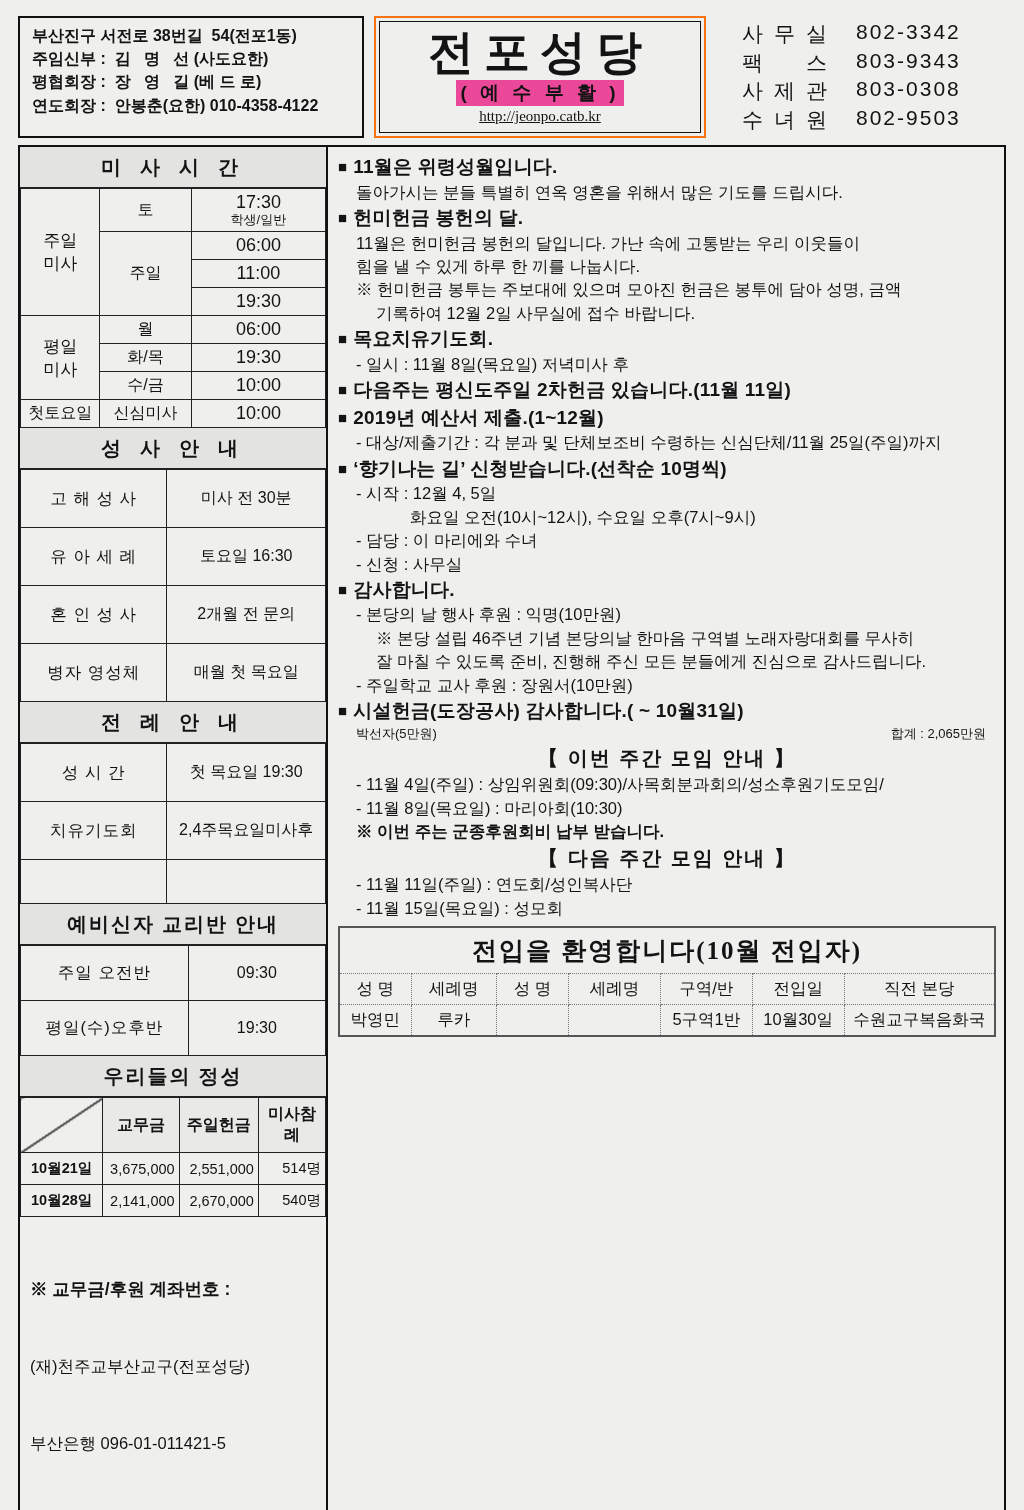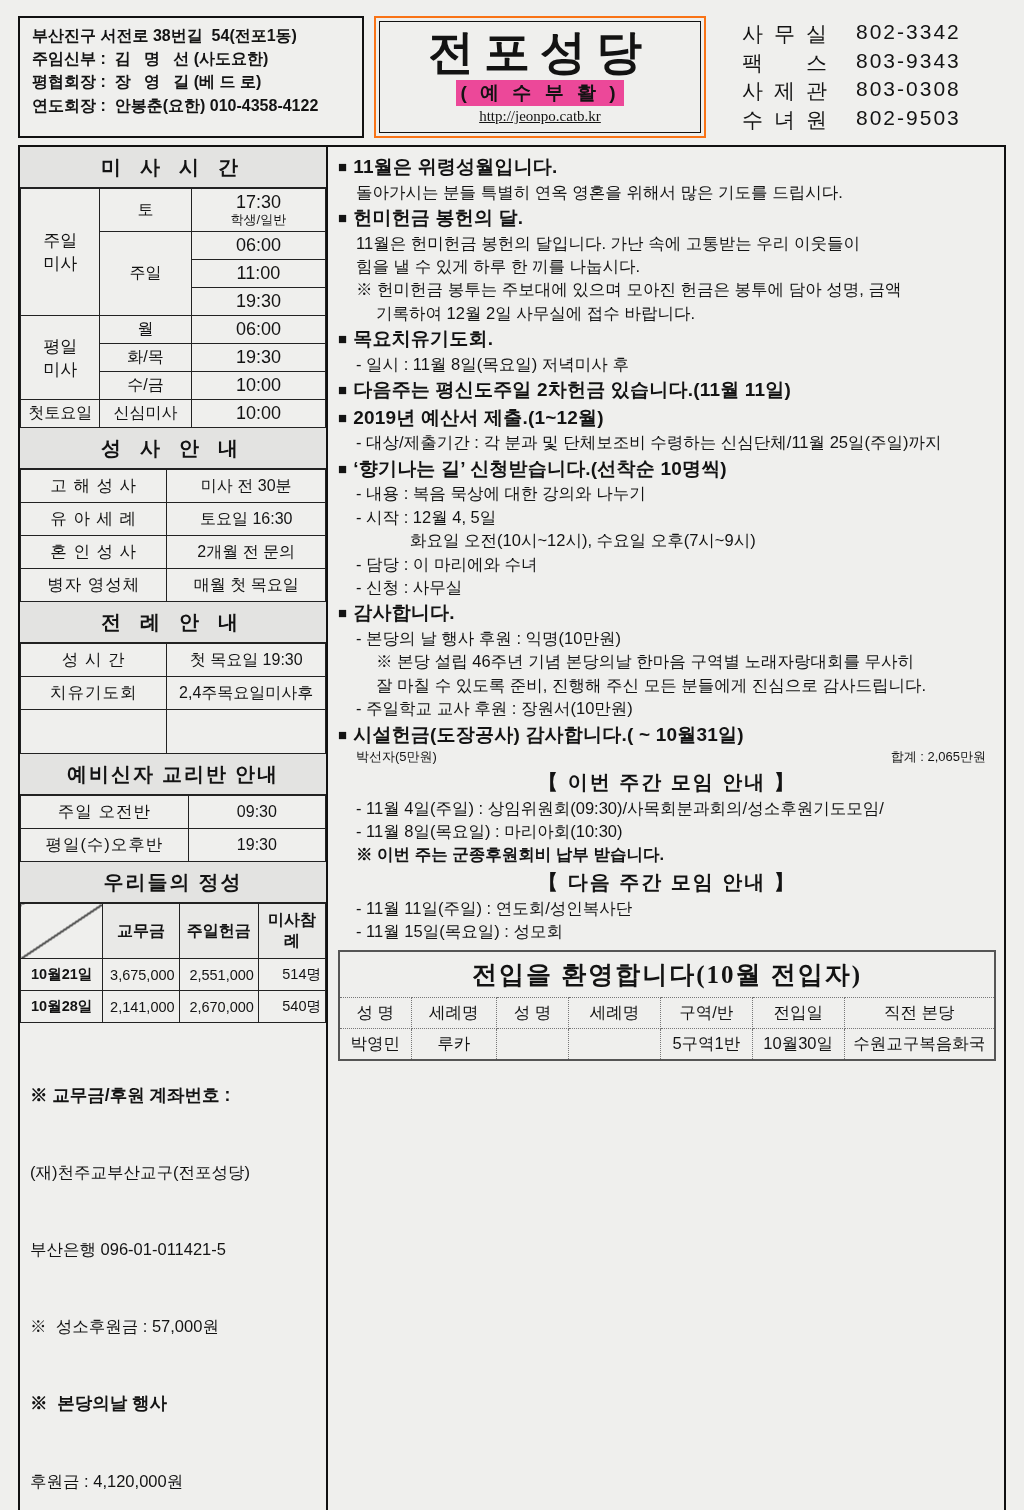--- a/index.html
+++ b/index.html
@@ -45,21 +45,21 @@
     background:#e3e3e1; text-align:center; font-weight:800; font-size:20px;
     letter-spacing:7px; padding:7px 2px 6px 2px; border-bottom:1px solid #222;
     font-family:"Liberation Serif", serif;
   }
   .sec-title.tight { letter-spacing:2px; }
   .grp { white-space:pre-line; text-align:center; font-size:17px; }
   .c-ctr { text-align:center; }
   .t-time { text-align:center; font-size:18px; }
   .t-note { display:block; font-size:13px; line-height:1; padding-bottom:2px; }
   .lbl { font-size:16.5px; padding:5px 4px; text-align:center; letter-spacing:1px; }
-  .val { text-align:center; font-size:16px; padding:5px 2px; }
+  .val { text-align:center; font-size:16px; padding:18px 2px; }
   .empty-row td { height:44px; }
   .diag {
     background:
       linear-gradient(to bottom right, transparent 48.8%, #555 48.8%, #555 51.2%, transparent 51.2%);
   }
   .off-h { background:#e9e9e7; text-align:center; font-weight:700; font-size:16px; padding:6px 2px; }
   .off-date { font-weight:700; font-size:14.5px; text-align:center; padding:6px 1px; }
   .off-num { text-align:right; font-size:14.5px; padding:6px 4px 6px 1px; }
   .notes { padding:8px 8px 6px 10px; font-size:16.5px; line-height:1.55; white-space:pre-wrap; }
   .notes .n-bold { font-weight:700; font-size:17.5px; }
@@ -265,21 +265,20 @@
 
     <div class="ann-h"><span class="bullet">■</span><span>목요치유기도회.</span></div>
     <div class="ann-b">- 일시 : 11월 8일(목요일) 저녁미사 후</div>
 
     <div class="ann-h"><span class="bullet">■</span><span>다음주는 평신도주일 2차헌금 있습니다.(11월 11일)</span></div>
 
     <div class="ann-h"><span class="bullet">■</span><span>2019년 예산서 제출.(1~12월)</span></div>
     <div class="ann-b">- 대상/제출기간 : 각 분과 및 단체보조비 수령하는 신심단체/11월 25일(주일)까지</div>
 
     <div class="ann-h"><span class="bullet">■</span><span>‘향기나는 길’ 신청받습니다.(선착순 10명씩)</span></div>
-    <div class="ann-b">- 내용 : 복음 묵상에 대한 강의와 나누기</div>
     <div class="ann-b">- 시작 : 12월 4, 5일</div>
     <div class="ann-b sub" style="padding-left:72px">화요일 오전(10시~12시), 수요일 오후(7시~9시)</div>
     <div class="ann-b">- 담당 : 이 마리에와 수녀</div>
     <div class="ann-b">- 신청 : 사무실</div>
 
     <div class="ann-h"><span class="bullet">■</span><span>감사합니다.</span></div>
     <div class="ann-b">- 본당의 날 행사 후원 : 익명(10만원)</div>
     <div class="ann-b sub">※ 본당 설립 46주년 기념 본당의날 한마음 구역별 노래자랑대회를 무사히</div>
     <div class="ann-b sub">잘 마칠 수 있도록 준비, 진행해 주신 모든 분들에게 진심으로 감사드립니다.</div>
     <div class="ann-b">- 주일학교 교사 후원 : 장원서(10만원)</div>

